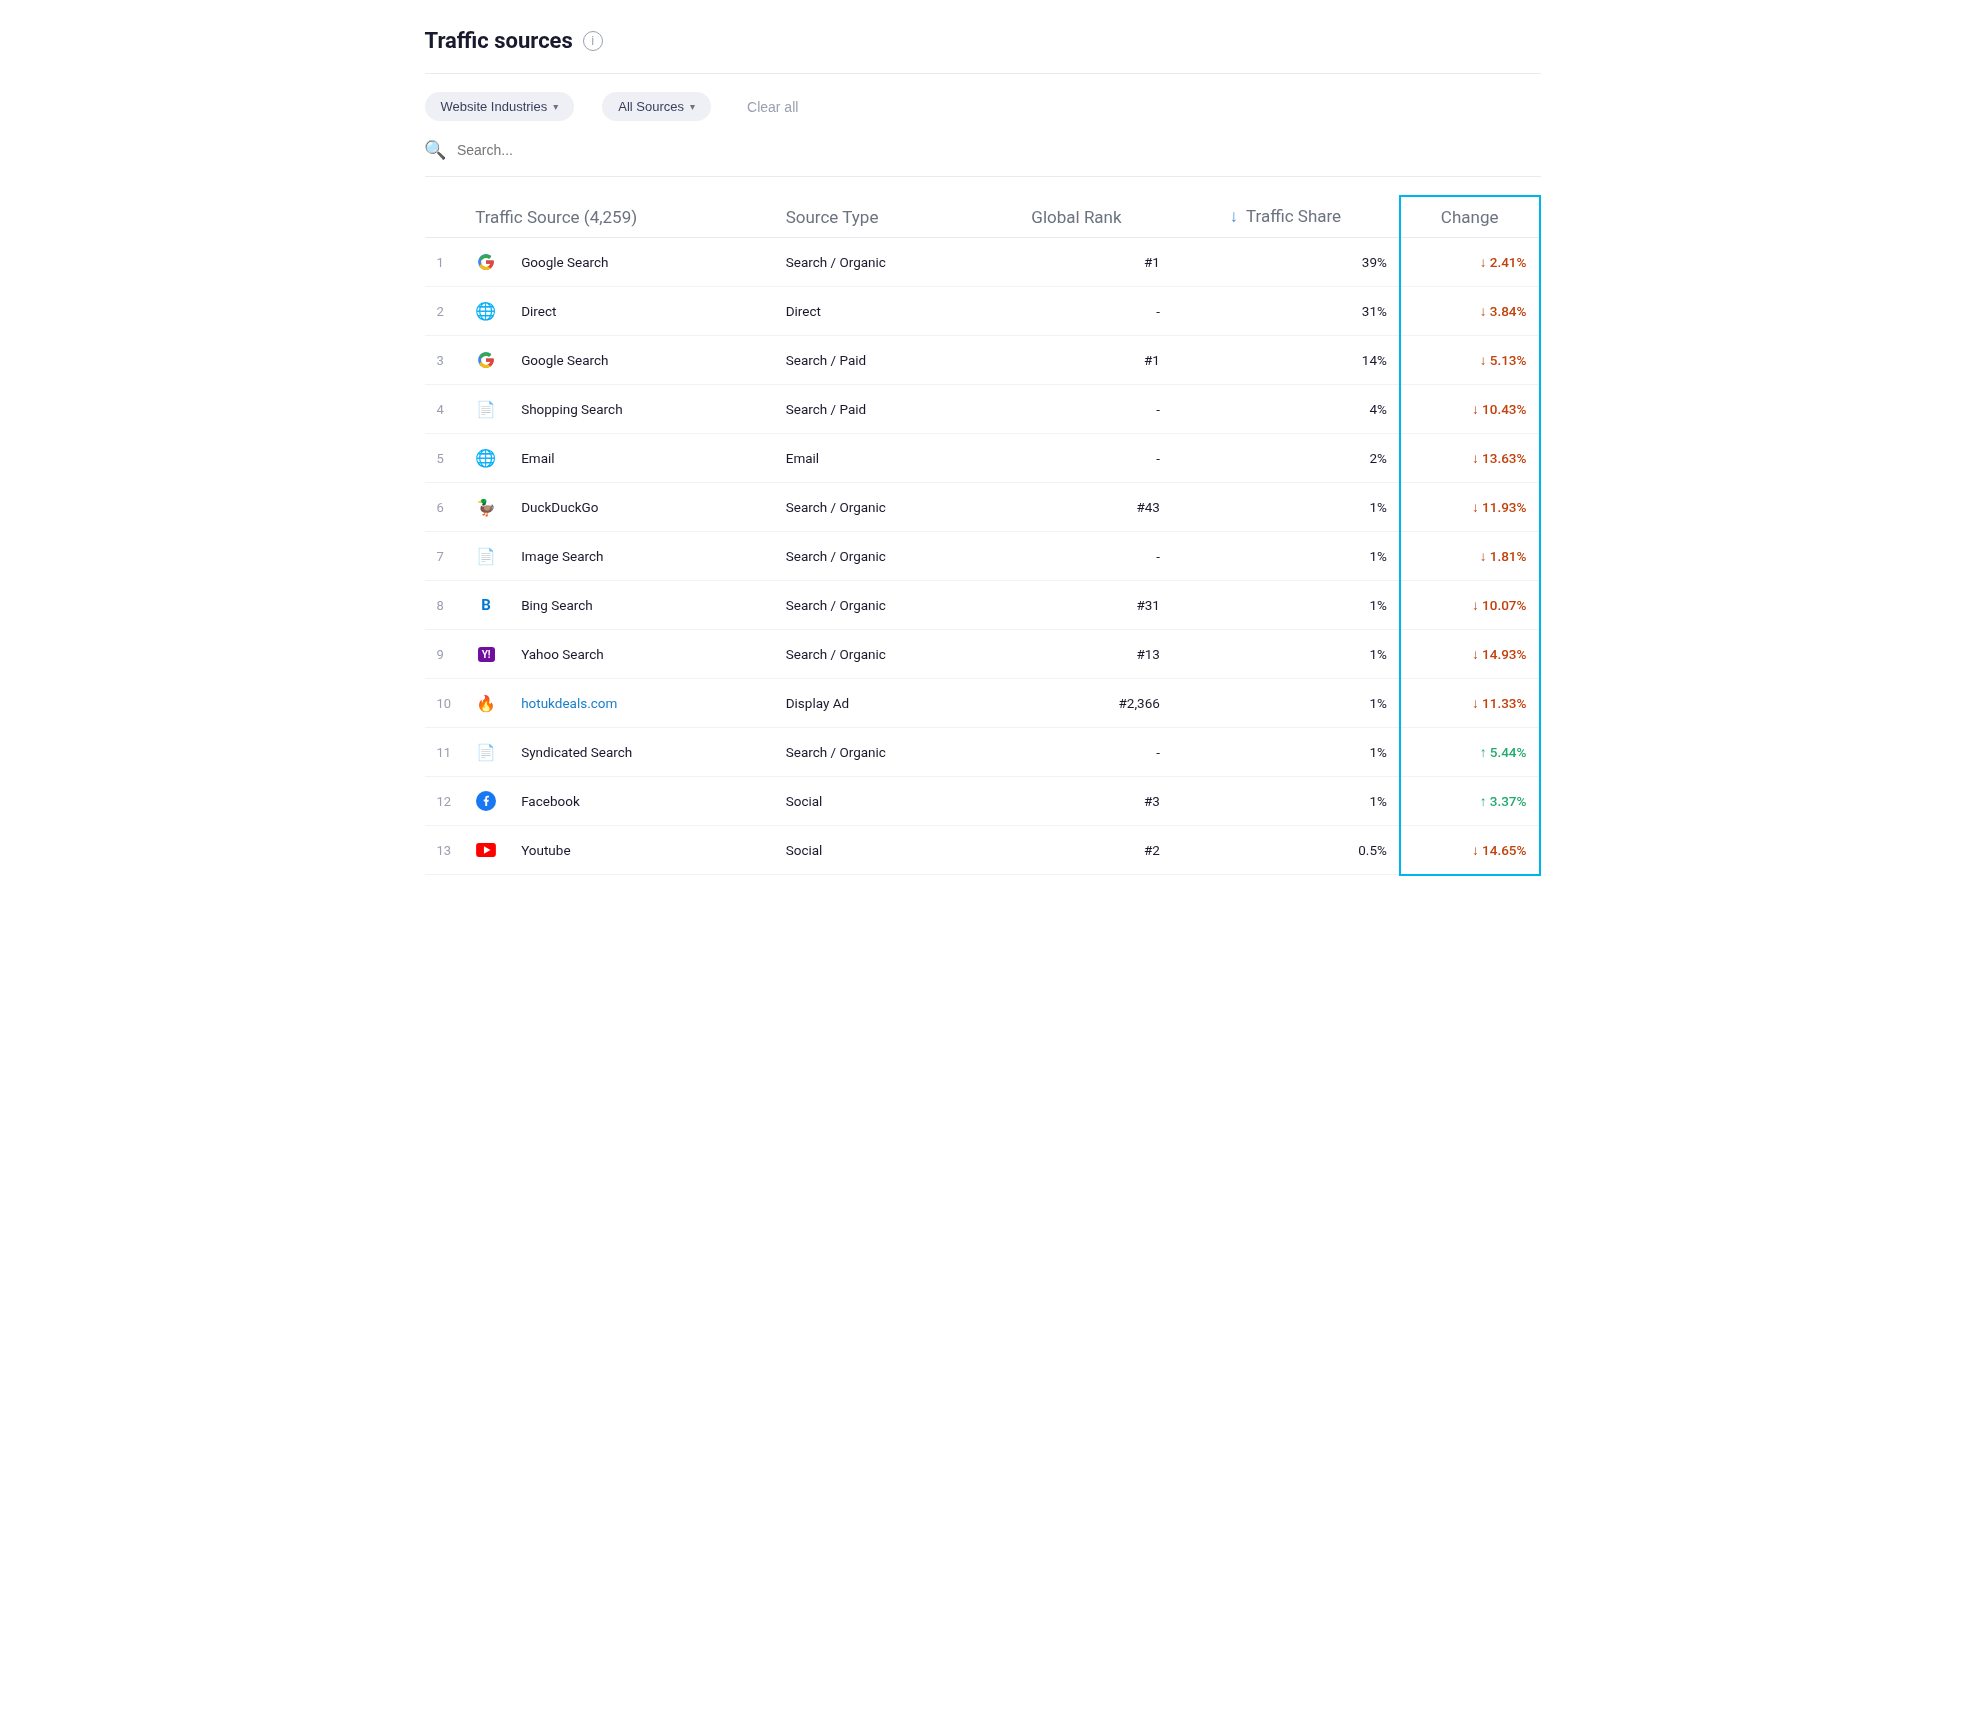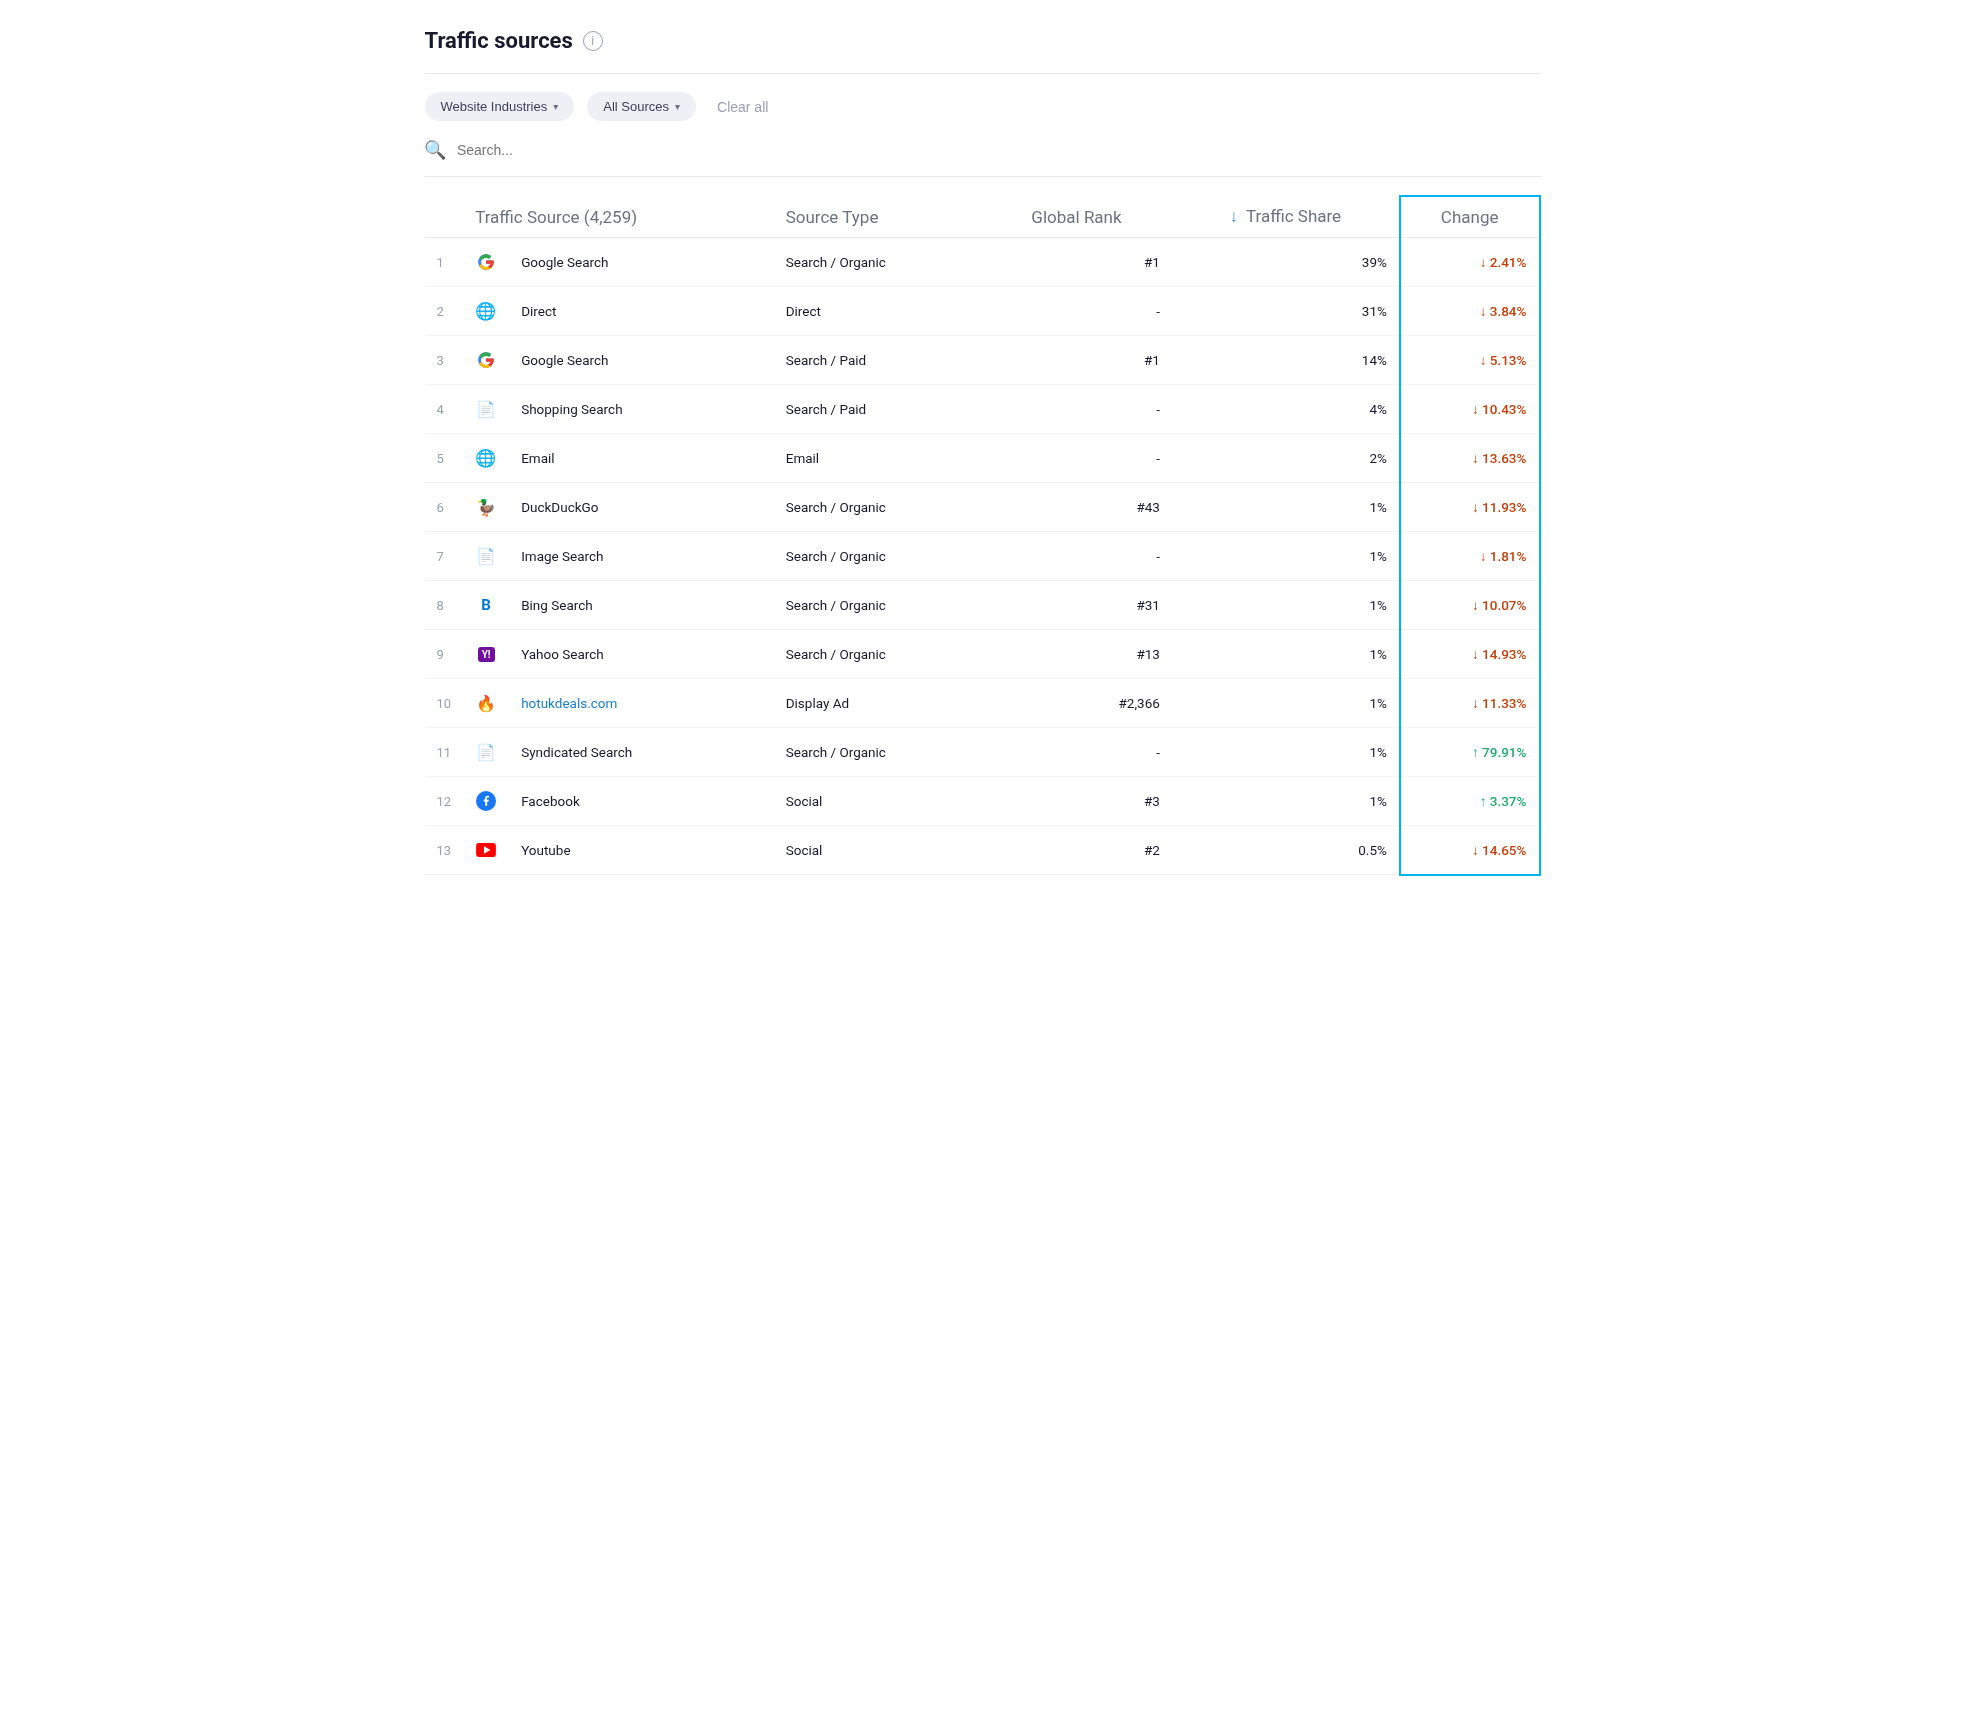--- a/index.html
+++ b/index.html
@@ -38,21 +38,21 @@
       cursor: pointer;
     }
     .divider {
       border: none;
       border-top: 1px solid #e8eaf0;
       margin: 0 0 18px 0;
     }
     .filter-row {
       display: flex;
       align-items: center;
-      gap: 13px;
+      gap: 28px;
       margin-bottom: 18px;
     }
     .filter-btn {
       display: flex;
       align-items: center;
       gap: 6px;
       background: #eef0f5;
       border: none;
       border-radius: 20px;
       padding: 7px 16px;
@@ -386,21 +386,21 @@
             <div class="source-cell">
               <span class="source-icon">
                 <span style="font-size:16px;">📄</span>
               </span>
               <span>Syndicated Search</span>
             </div>
           </td>
           <td>Search / Organic</td>
           <td class="right">-</td>
           <td class="right">1%</td>
-          <td class="right highlight-col"><span class="change-up">↑ 79.91%</span></td>
+          <td class="right highlight-col"><span class="change-up">↑ 5.44%</span></td>
         </tr>
         <tr>
           <td class="row-num">12</td>
           <td>
             <div class="source-cell">
               <span class="source-icon">
                 <svg width="20" height="20" viewBox="0 0 48 48">
                   <circle cx="24" cy="24" r="24" fill="#1877f2"></circle>
                   <path fill="#fff" d="M29.9 25.5l.7-4.5h-4.3v-3c0-1.2.6-2.4 2.5-2.4H31v-3.8s-1.7-.3-3.3-.3c-3.4 0-5.5 2-5.5 5.7v3.2h-3.7v4.5h3.7V36h4.6V25.5h2.1z"></path>
                 </svg>

